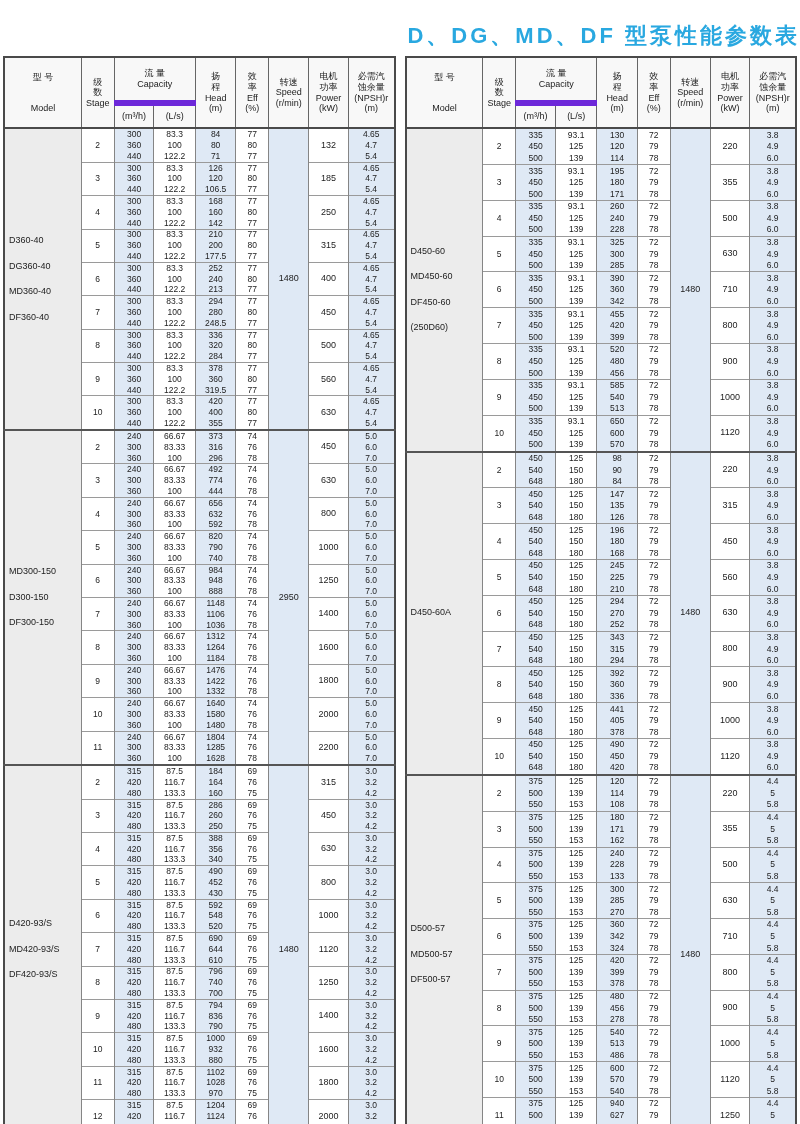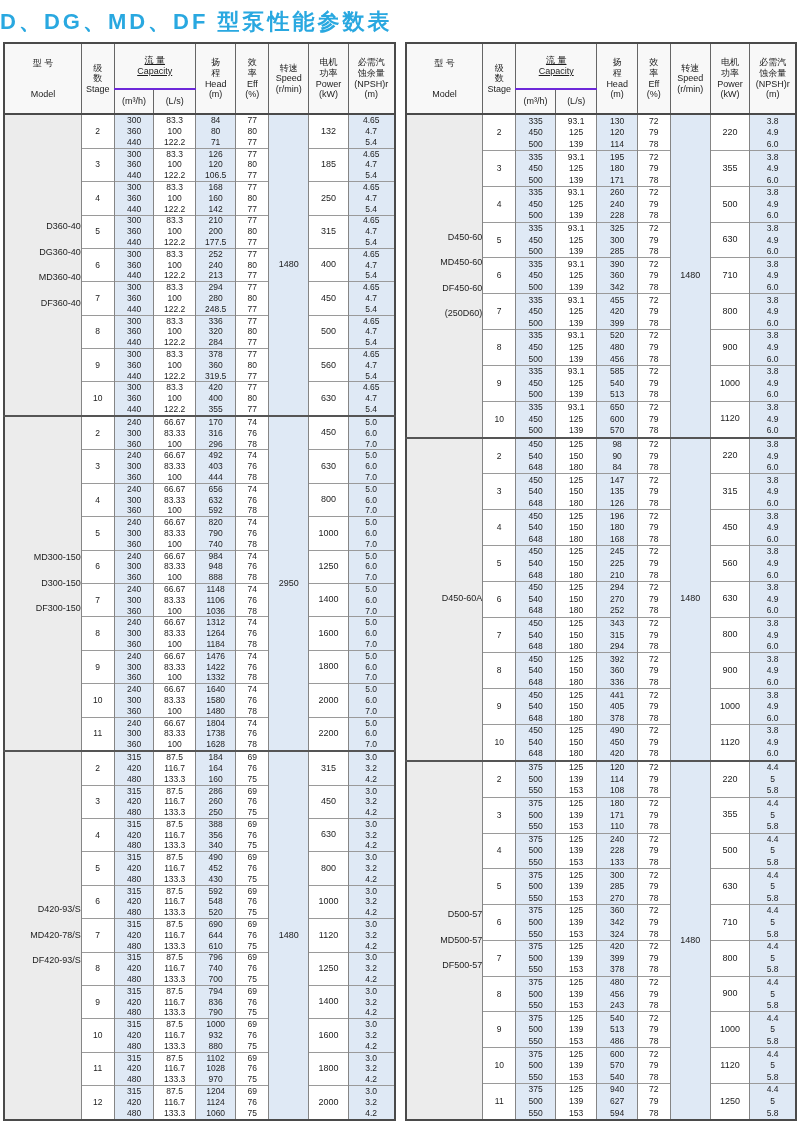--- a/index.html
+++ b/index.html
@@ -3,55 +3,55 @@
 <meta charset="utf-8">
 <style>
   * { box-sizing: border-box; }
   html, body { margin: 0; padding: 0; }
   body {
     width: 800px; height: 1124px; background: #ffffff;
     font-family: "Liberation Sans", sans-serif; color: #1c1c1c;
     overflow: hidden;
   }
   .title {
-    text-align: left; font-size: 22px; font-weight: bold;
-    color: #29a8e0; margin: 7px 0 5px 0; letter-spacing: 3px;
+    text-align: right; font-size: 22px; font-weight: bold;
+    color: #29a8e0; margin: 21px 0 5px 0; letter-spacing: 3px;
   }
   .tables { display: flex; gap: 9px; padding: 0 3px; }
   .tcol { flex: 1; height: 1064px; }
   table {
     width: 100%; height: 100%; border-collapse: collapse; table-layout: fixed;
     font-size: 8.5px; border: 2px solid #4a4a4a;
   }
   th, td {
     padding: 0; text-align: center; vertical-align: middle;
     border-left: 1px solid #858585; line-height: 1.05;
     font-weight: normal; overflow: hidden;
   }
   thead th {
     background: #f8f8f8; font-size: 9px; line-height: 1.18;
     white-space: pre-line; border-bottom: 2px solid #4a4a4a;
     border-left: 1px solid #666;
   }
-  thead th.cap { border-bottom: 2px solid #6d28d9; text-decoration: underline; }
+  thead th.cap { border-bottom: 6px solid #6d28d9; }
   thead tr.h1 { height: 36px; }
   thead tr.h2 { height: 20px; }
   th .hdr-stack {
     display: flex; flex-direction: column; justify-content: space-between;
     height: 48px; padding: 3px 0;
   }
   tr.stage-start td { border-top: 1px solid #9a9a9a; }
   tr.group-start td { border-top: 2px solid #555555; }
   .c-model { background: #ececec; text-align: left; }
   .c-flow, .c-head, .c-speed, .c-npsh { background: #dfe9f5; }
   .c-stage, .c-ls, .c-eff, .c-power { background: #ffffff; }
   .c-speed, .c-power { font-size: 9px; }
   .models {
     display: flex; flex-direction: column; justify-content: center;
-    gap: 16px; padding-left: 4px; font-size: 9px; text-align: right;
+    gap: 16px; padding-left: 4px; font-size: 9px; text-align: left;
   }
 </style>
 </head>
 <body>
 
 <div class="title">D、DG、MD、DF 型泵性能参数表</div>
 
 <div class="tables">
 
   <div class="tcol">
@@ -323,21 +323,21 @@
             <td class="c-model" rowspan="30">
               <div class="models">
                 <span>MD300-150</span>
                 <span>D300-150</span>
                 <span>DF300-150</span>
               </div>
             </td>
             <td class="c-stage" rowspan="3">2</td>
             <td class="c-flow">240</td>
             <td class="c-ls">66.67</td>
-            <td class="c-head">170</td>
+            <td class="c-head">373</td>
             <td class="c-eff">74</td>
             <td class="c-speed" rowspan="30">2950</td>
             <td class="c-power" rowspan="3">450</td>
             <td class="c-npsh">5.0</td>
           </tr>
           <tr>
             <td class="c-flow">300</td>
             <td class="c-ls">83.33</td>
             <td class="c-head">316</td>
             <td class="c-eff">76</td>
@@ -355,21 +355,21 @@
             <td class="c-flow">240</td>
             <td class="c-ls">66.67</td>
             <td class="c-head">492</td>
             <td class="c-eff">74</td>
             <td class="c-power" rowspan="3">630</td>
             <td class="c-npsh">5.0</td>
           </tr>
           <tr>
             <td class="c-flow">300</td>
             <td class="c-ls">83.33</td>
-            <td class="c-head">403</td>
+            <td class="c-head">774</td>
             <td class="c-eff">76</td>
             <td class="c-npsh">6.0</td>
           </tr>
           <tr>
             <td class="c-flow">360</td>
             <td class="c-ls">100</td>
             <td class="c-head">444</td>
             <td class="c-eff">78</td>
             <td class="c-npsh">7.0</td>
           </tr>
@@ -539,36 +539,36 @@
             <td class="c-flow">240</td>
             <td class="c-ls">66.67</td>
             <td class="c-head">1804</td>
             <td class="c-eff">74</td>
             <td class="c-power" rowspan="3">2200</td>
             <td class="c-npsh">5.0</td>
           </tr>
           <tr>
             <td class="c-flow">300</td>
             <td class="c-ls">83.33</td>
-            <td class="c-head">1738</td>
+            <td class="c-head">1285</td>
             <td class="c-eff">76</td>
             <td class="c-npsh">6.0</td>
           </tr>
           <tr>
             <td class="c-flow">360</td>
             <td class="c-ls">100</td>
             <td class="c-head">1628</td>
             <td class="c-eff">78</td>
             <td class="c-npsh">7.0</td>
           </tr>
           <tr class="group-start">
             <td class="c-model" rowspan="33">
               <div class="models">
                 <span>D420-93/S</span>
-                <span>MD420-78/S</span>
+                <span>MD420-93/S</span>
                 <span>DF420-93/S</span>
               </div>
             </td>
             <td class="c-stage" rowspan="3">2</td>
             <td class="c-flow">315</td>
             <td class="c-ls">87.5</td>
             <td class="c-head">184</td>
             <td class="c-eff">69</td>
             <td class="c-speed" rowspan="33">1480</td>
             <td class="c-power" rowspan="3">315</td>
@@ -1343,21 +1343,21 @@
           <tr>
             <td class="c-flow">500</td>
             <td class="c-ls">139</td>
             <td class="c-head">171</td>
             <td class="c-eff">79</td>
             <td class="c-npsh">5</td>
           </tr>
           <tr>
             <td class="c-flow">550</td>
             <td class="c-ls">153</td>
-            <td class="c-head">110</td>
+            <td class="c-head">162</td>
             <td class="c-eff">78</td>
             <td class="c-npsh">5.8</td>
           </tr>
           <tr class="stage-start">
             <td class="c-stage" rowspan="3">4</td>
             <td class="c-flow">375</td>
             <td class="c-ls">125</td>
             <td class="c-head">240</td>
             <td class="c-eff">72</td>
             <td class="c-power" rowspan="3">500</td>
@@ -1458,21 +1458,21 @@
           <tr>
             <td class="c-flow">500</td>
             <td class="c-ls">139</td>
             <td class="c-head">456</td>
             <td class="c-eff">79</td>
             <td class="c-npsh">5</td>
           </tr>
           <tr>
             <td class="c-flow">550</td>
             <td class="c-ls">153</td>
-            <td class="c-head">243</td>
+            <td class="c-head">278</td>
             <td class="c-eff">78</td>
             <td class="c-npsh">5.8</td>
           </tr>
           <tr class="stage-start">
             <td class="c-stage" rowspan="3">9</td>
             <td class="c-flow">375</td>
             <td class="c-ls">125</td>
             <td class="c-head">540</td>
             <td class="c-eff">72</td>
             <td class="c-power" rowspan="3">1000</td>

